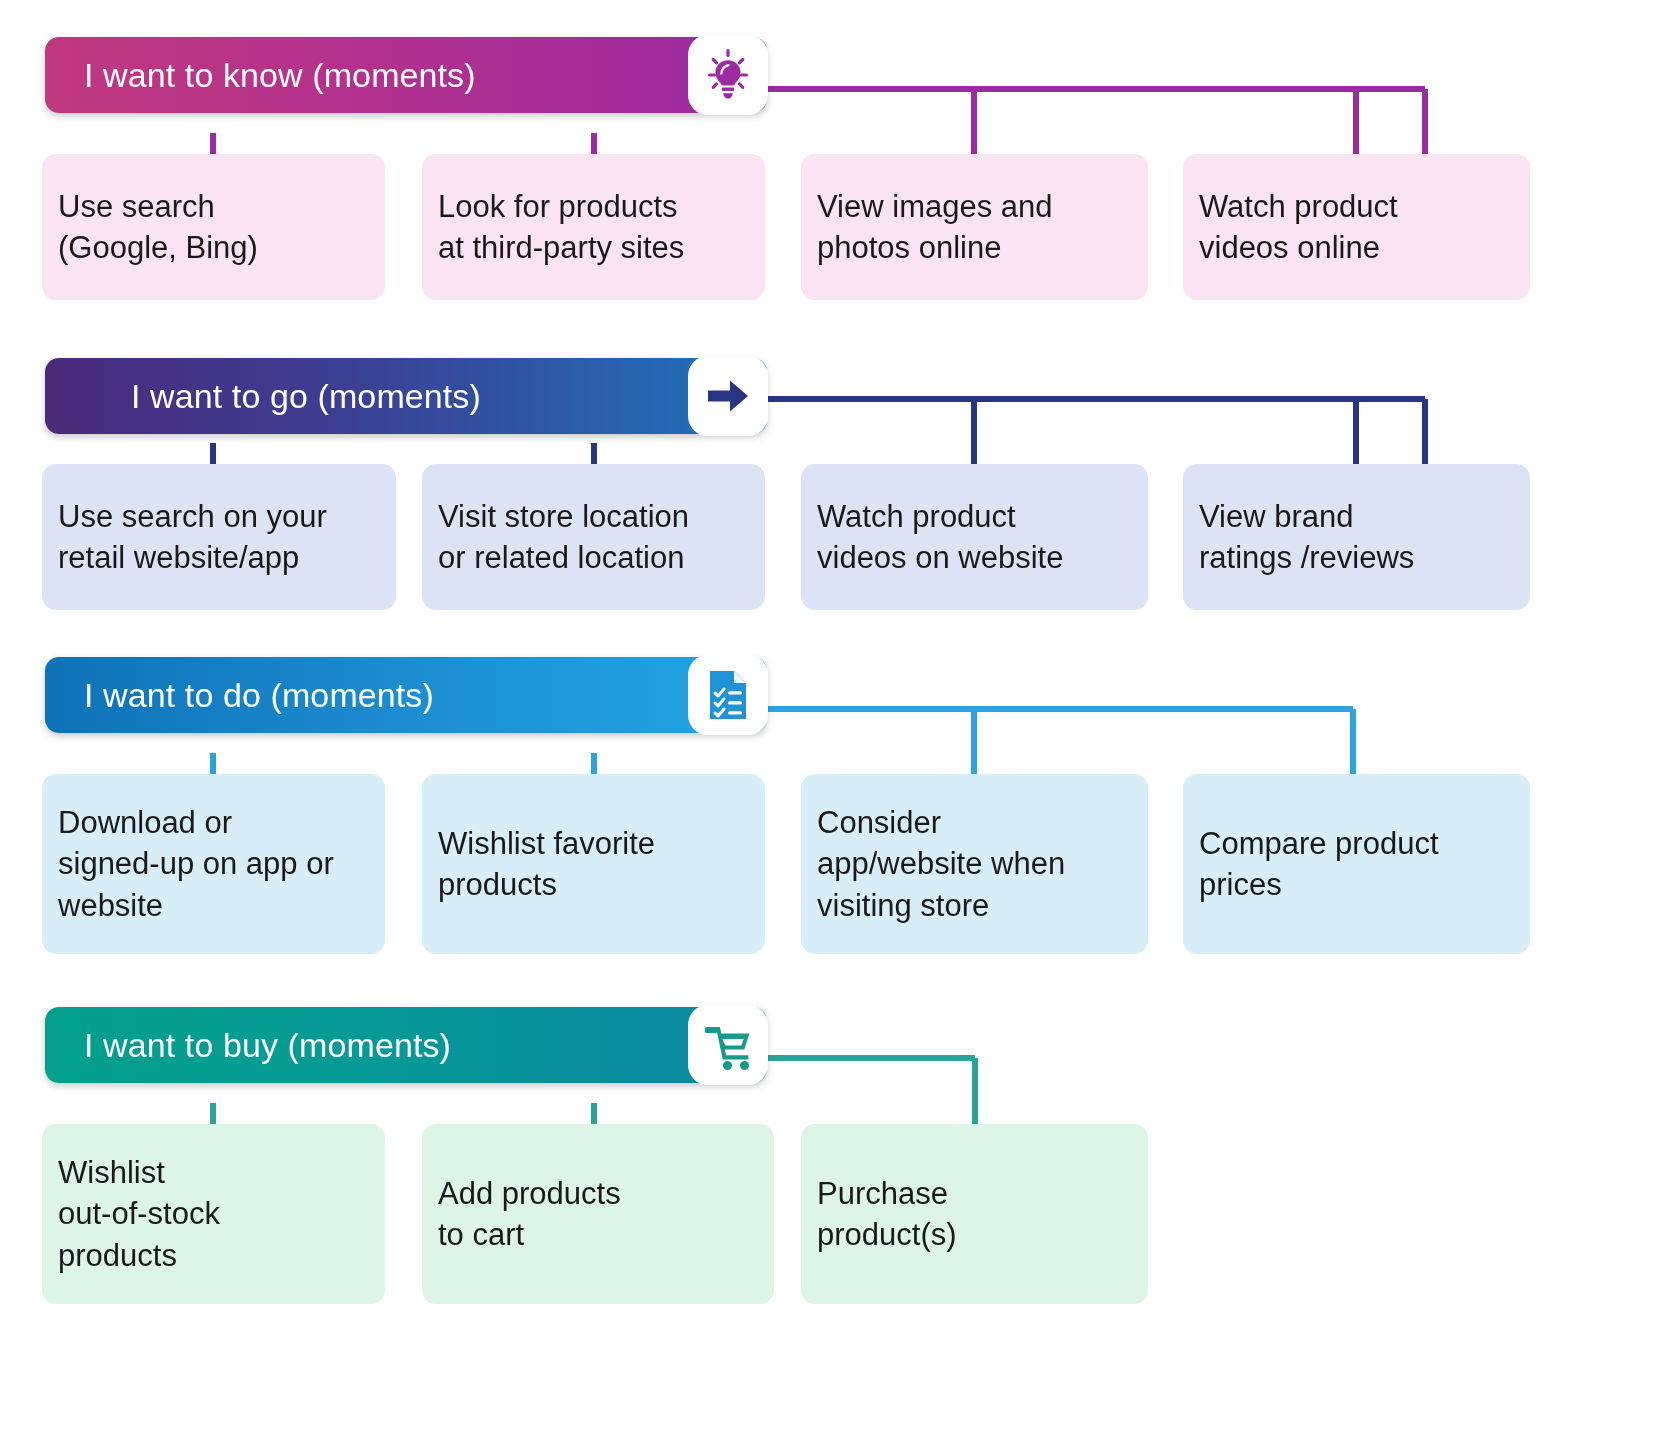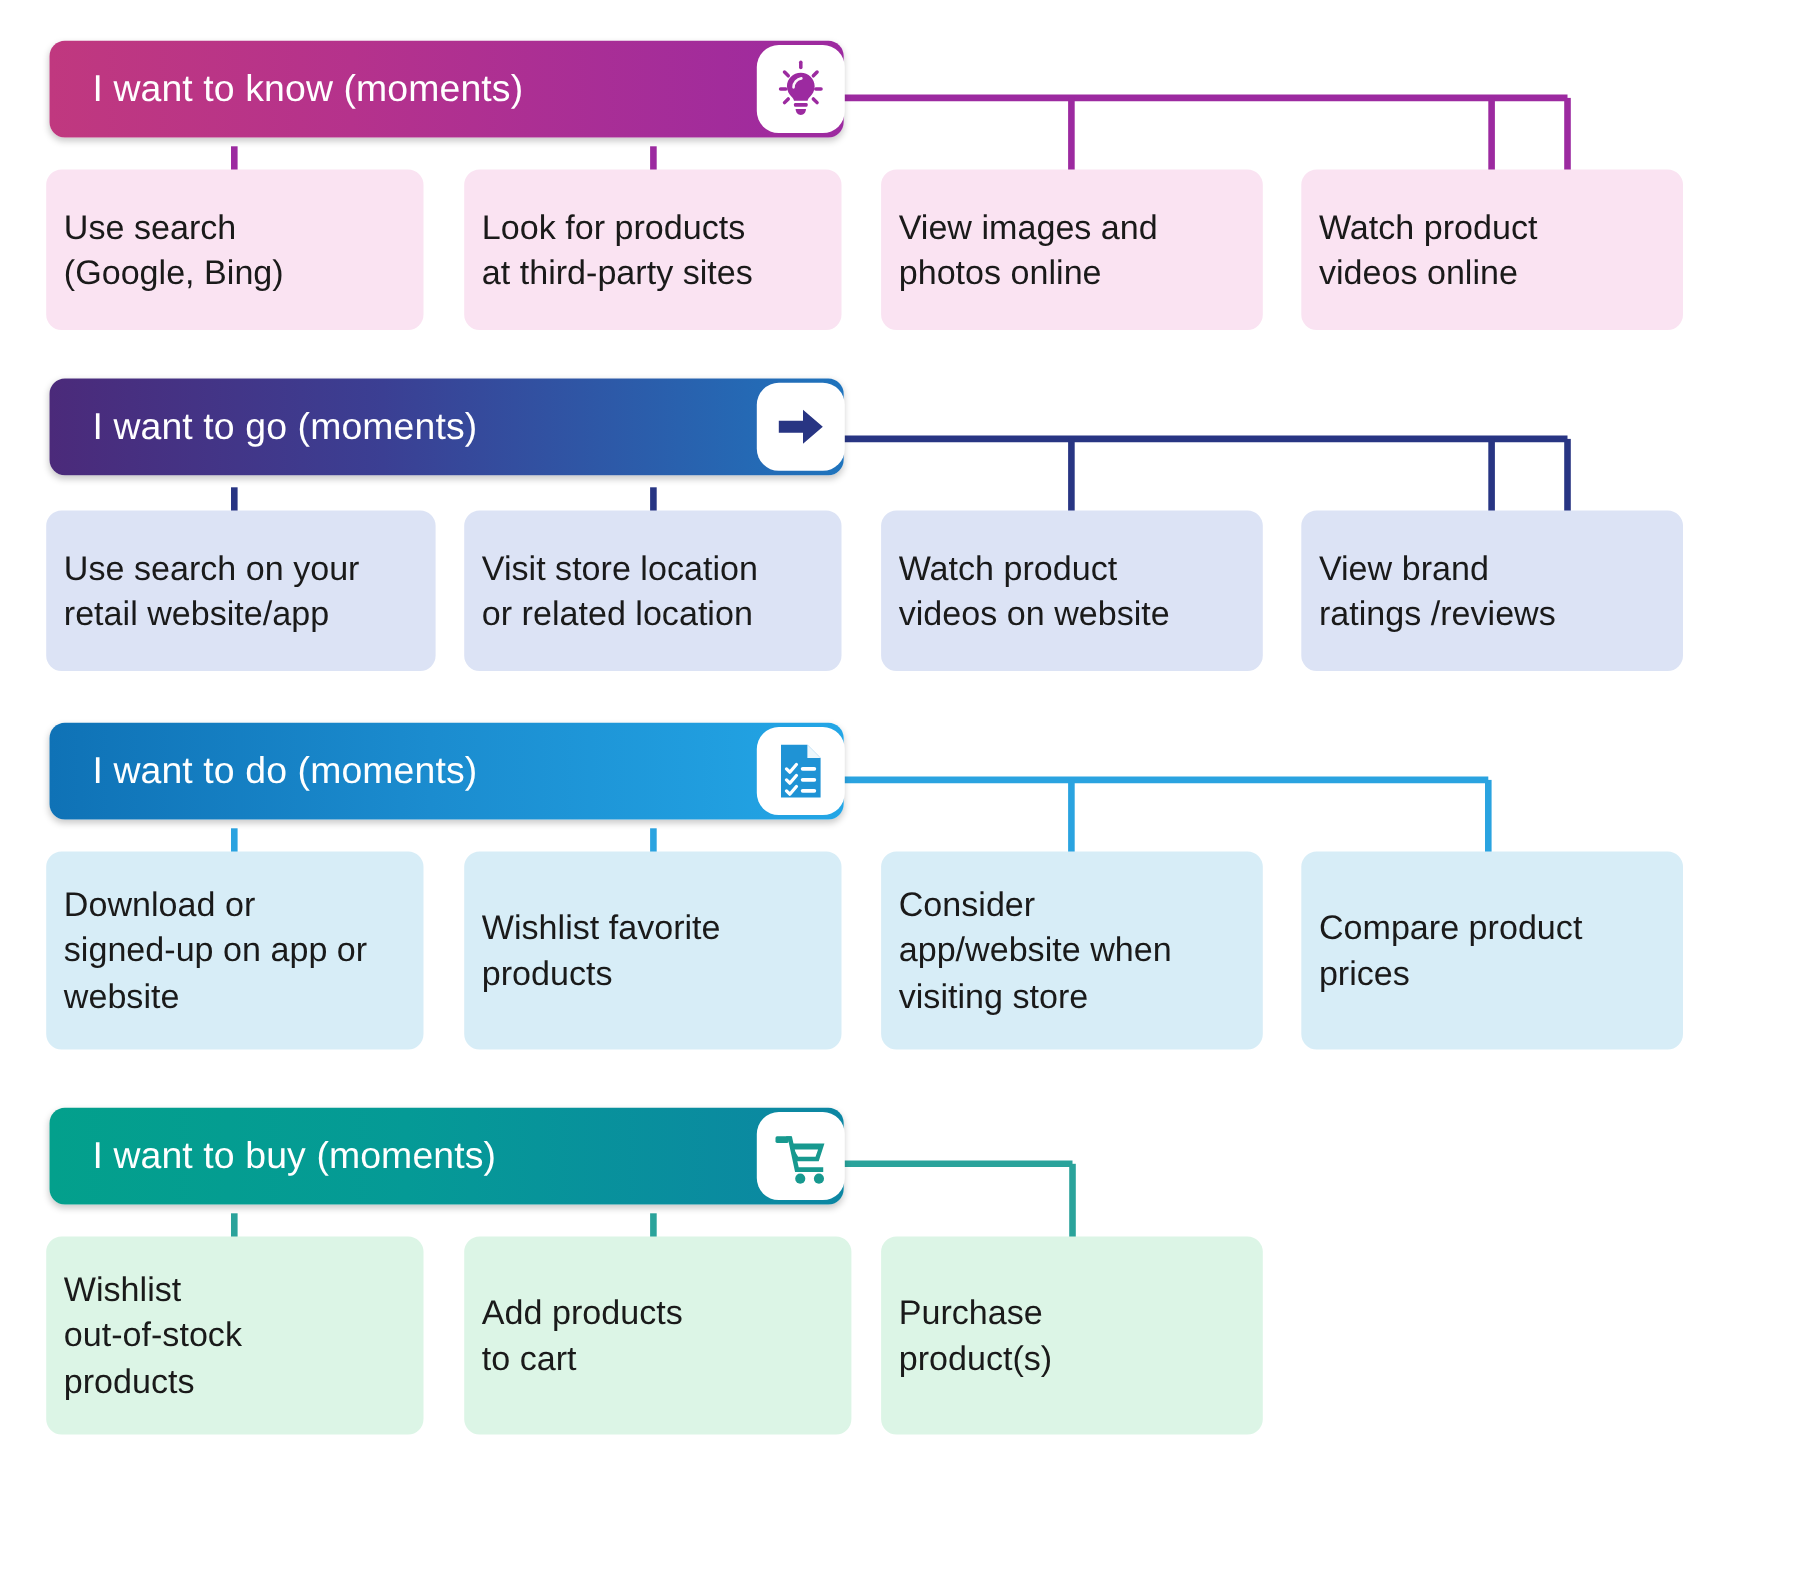--- a/index.html
+++ b/index.html
@@ -28,21 +28,21 @@
     width: 1653px;
     height: 1430px;
     pointer-events: none;
   }
 
   
   .header-bar {
     position: absolute;
     left: 45px;
     width: 722px;
-    height: 88px;
+    height: 76px;
     border-radius: 14px;
     box-shadow: 0 3px 7px rgba(0,0,0,0.22);
     display: flex;
     align-items: center;
     box-sizing: border-box;
   }
   .header-title {
     color: #ffffff;
     font-size: 34px;
     font-weight: 400;
@@ -172,21 +172,21 @@
   </div>
   <div class="card tone-know" style="left:422px; top:154px; width:343px; height:146px;">
     <span class="card-text">Look for products
 at third-party sites</span>
   </div>
   <div class="card tone-know" style="left:1183px;top:154px; width:347px; height:146px;">
     <span class="card-text">Watch product
 videos online</span>
   </div>
 
-  <div class="header-bar bar-go" style="top:344px;">
+  <div class="header-bar bar-go" style="top:358px;padding-left:47px;">
     <span class="header-title">I want to go (moments)</span>
     <span class="header-icon-box">
       <svg width="52" height="52" viewBox="0 0 52 52" aria-hidden="true">
         <path d="M6 20.5h22V10.5L46 26L28 41.5V31.5H6z" fill="#283583"></path>
       </svg>
     </span>
   </div>
 
   <div class="card tone-go" style="left:42px;  top:464px; width:354px; height:146px;">
     <span class="card-text">Use search on your

